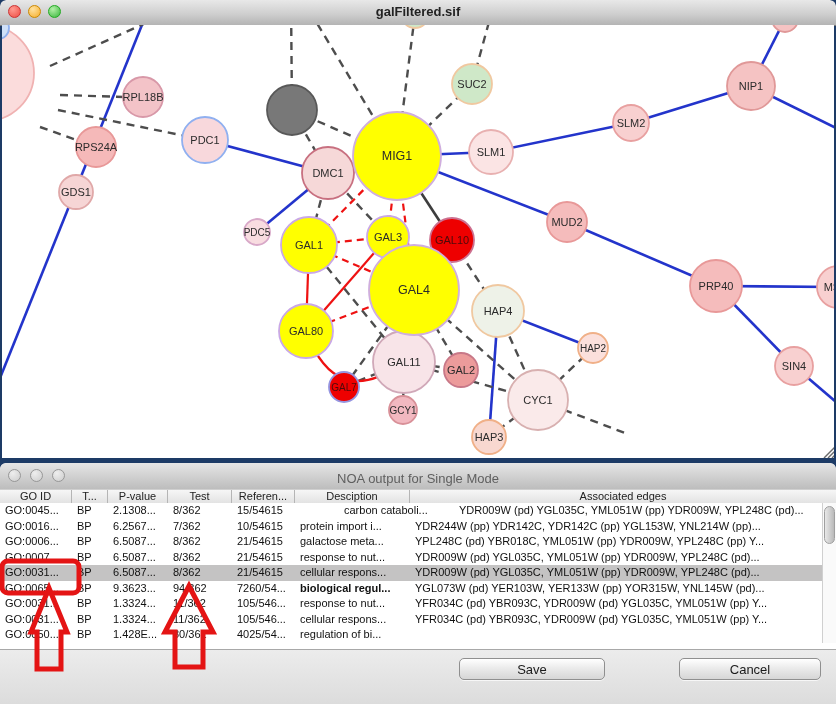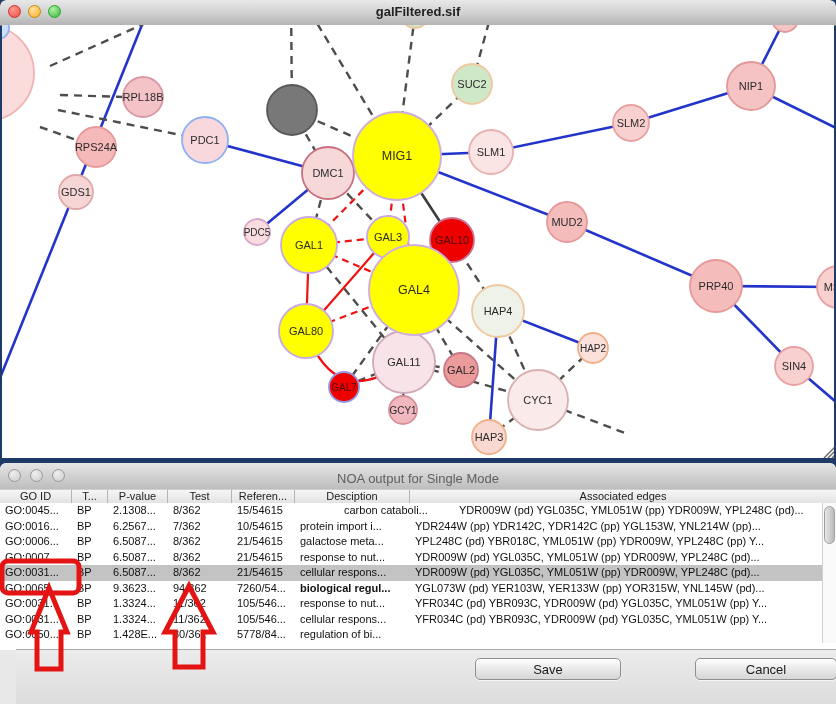--- a/index.html
+++ b/index.html
@@ -46,21 +46,21 @@
   #table-header .hcell:last-child{border-right:none;}
   #table-rows{position:absolute;left:0;top:14px;right:14px;}
   .trow{display:flex;height:15.5px;line-height:15.5px;font-size:11px;color:#111;background:#fff;}
   .trow.selected{background:#c4c3c3;}
   .tcell{box-sizing:border-box;padding-left:5px;overflow:hidden;white-space:nowrap;}
   
   #vscroll{position:absolute;right:0;top:14px;width:14px;height:140px;background:#fafafa;border-left:1px solid #d0d0d0;box-sizing:border-box;}
   #vscroll .thumb{position:absolute;left:1px;top:3px;width:11px;height:38px;border-radius:6px;
     background:linear-gradient(90deg,#e8e8e8,#b9b9b9);border:1px solid #9f9f9f;box-sizing:border-box;}
   
-  #footer{position:absolute;left:16px;right:0;bottom:0;height:54px;background:linear-gradient(#ececec,#dcdcdc);border-top:1px solid #a8a8a8;padding-left:12px;}
+  #footer{position:absolute;left:0;right:0;bottom:0;height:54px;background:linear-gradient(#ececec,#dcdcdc);border-top:1px solid #a8a8a8;padding-left:12px;}
   .mac-btn{
     position:absolute;top:8px;height:22px;border:1px solid #8f8f8f;border-radius:5px;
     background:linear-gradient(#ffffff,#e9e9e9 50%,#d6d6d6);
     font-family:"Liberation Sans",sans-serif;font-size:13px;color:#1a1a1a;
     box-shadow:0 1px 0 rgba(255,255,255,.7);
   }
   #save-btn{left:459px;width:146px;}
   #cancel-btn{left:679px;width:142px;}
   
   #annot{position:absolute;left:0;top:0;pointer-events:none;}
@@ -287,21 +287,21 @@
           <div class="tcell" style="width: 64px;">11/362</div>
           <div class="tcell" style="width: 63px;">105/546...</div>
           <div class="tcell" style="width: 115px;">cellular respons...</div>
           <div class="tcell" style="width: auto; flex: 1 1 0%;">YFR034C (pd) YBR093C, YDR009W (pd) YGL035C, YML051W (pp) Y...</div>
         </div>
         <div class="trow">
           <div class="tcell" style="width: 72px;">GO:0050...</div>
           <div class="tcell" style="width: 36px;">BP</div>
           <div class="tcell" style="width: 60px;">1.428E...</div>
           <div class="tcell" style="width: 64px;">80/362</div>
-          <div class="tcell" style="width: 63px;">5778/84...</div>
+          <div class="tcell" style="width: 63px;">4025/54...</div>
           <div class="tcell" style="width: 115px;">regulation of bi...</div>
         </div>
       </div>
     <div id="vscroll">
       <div class="thumb"></div>
     </div>
   </div>
   <div id="footer">
     <button class="mac-btn" id="save-btn">Save</button>
     <button class="mac-btn" id="cancel-btn">Cancel</button>

